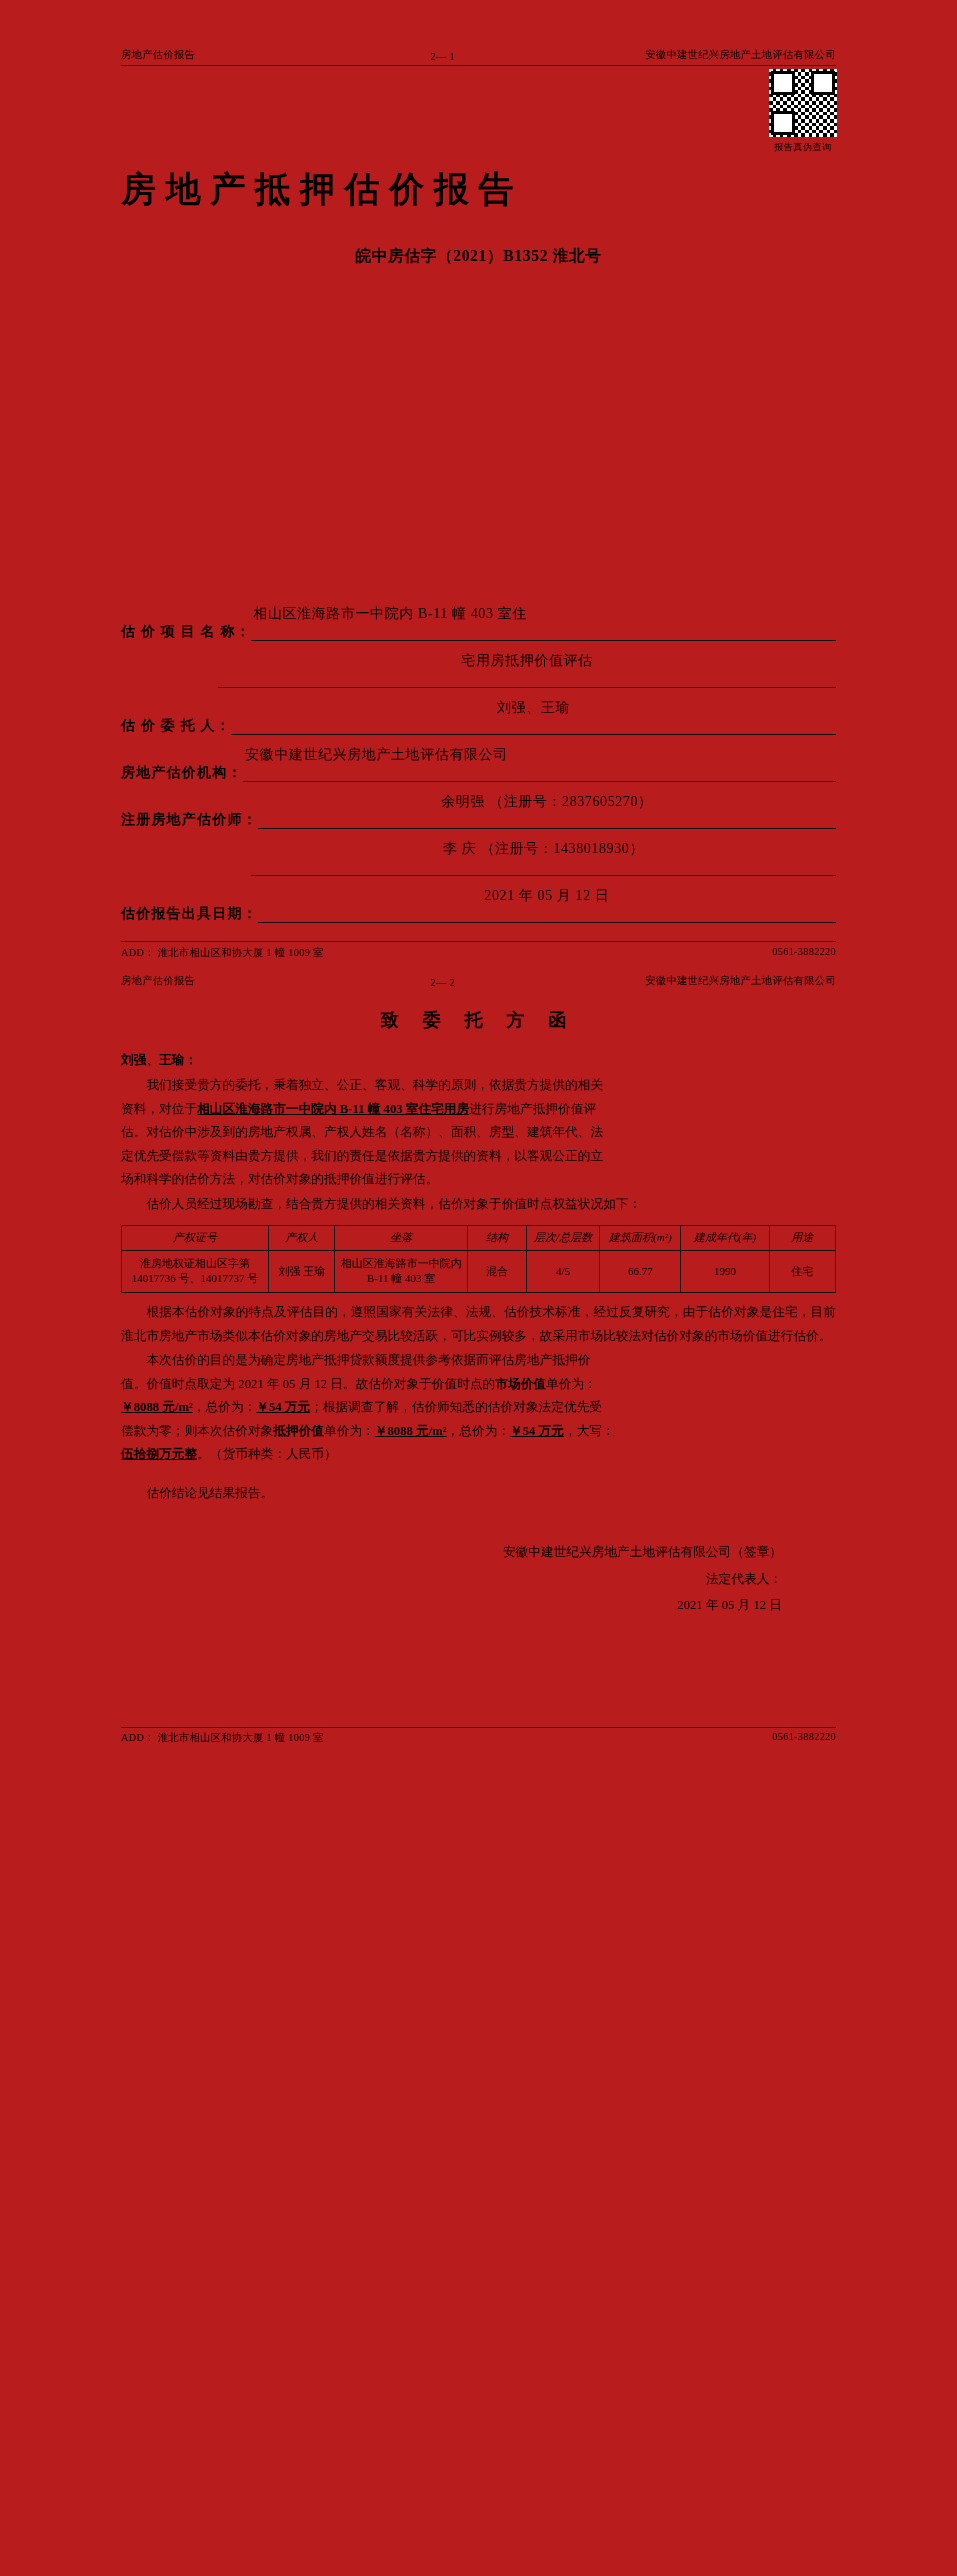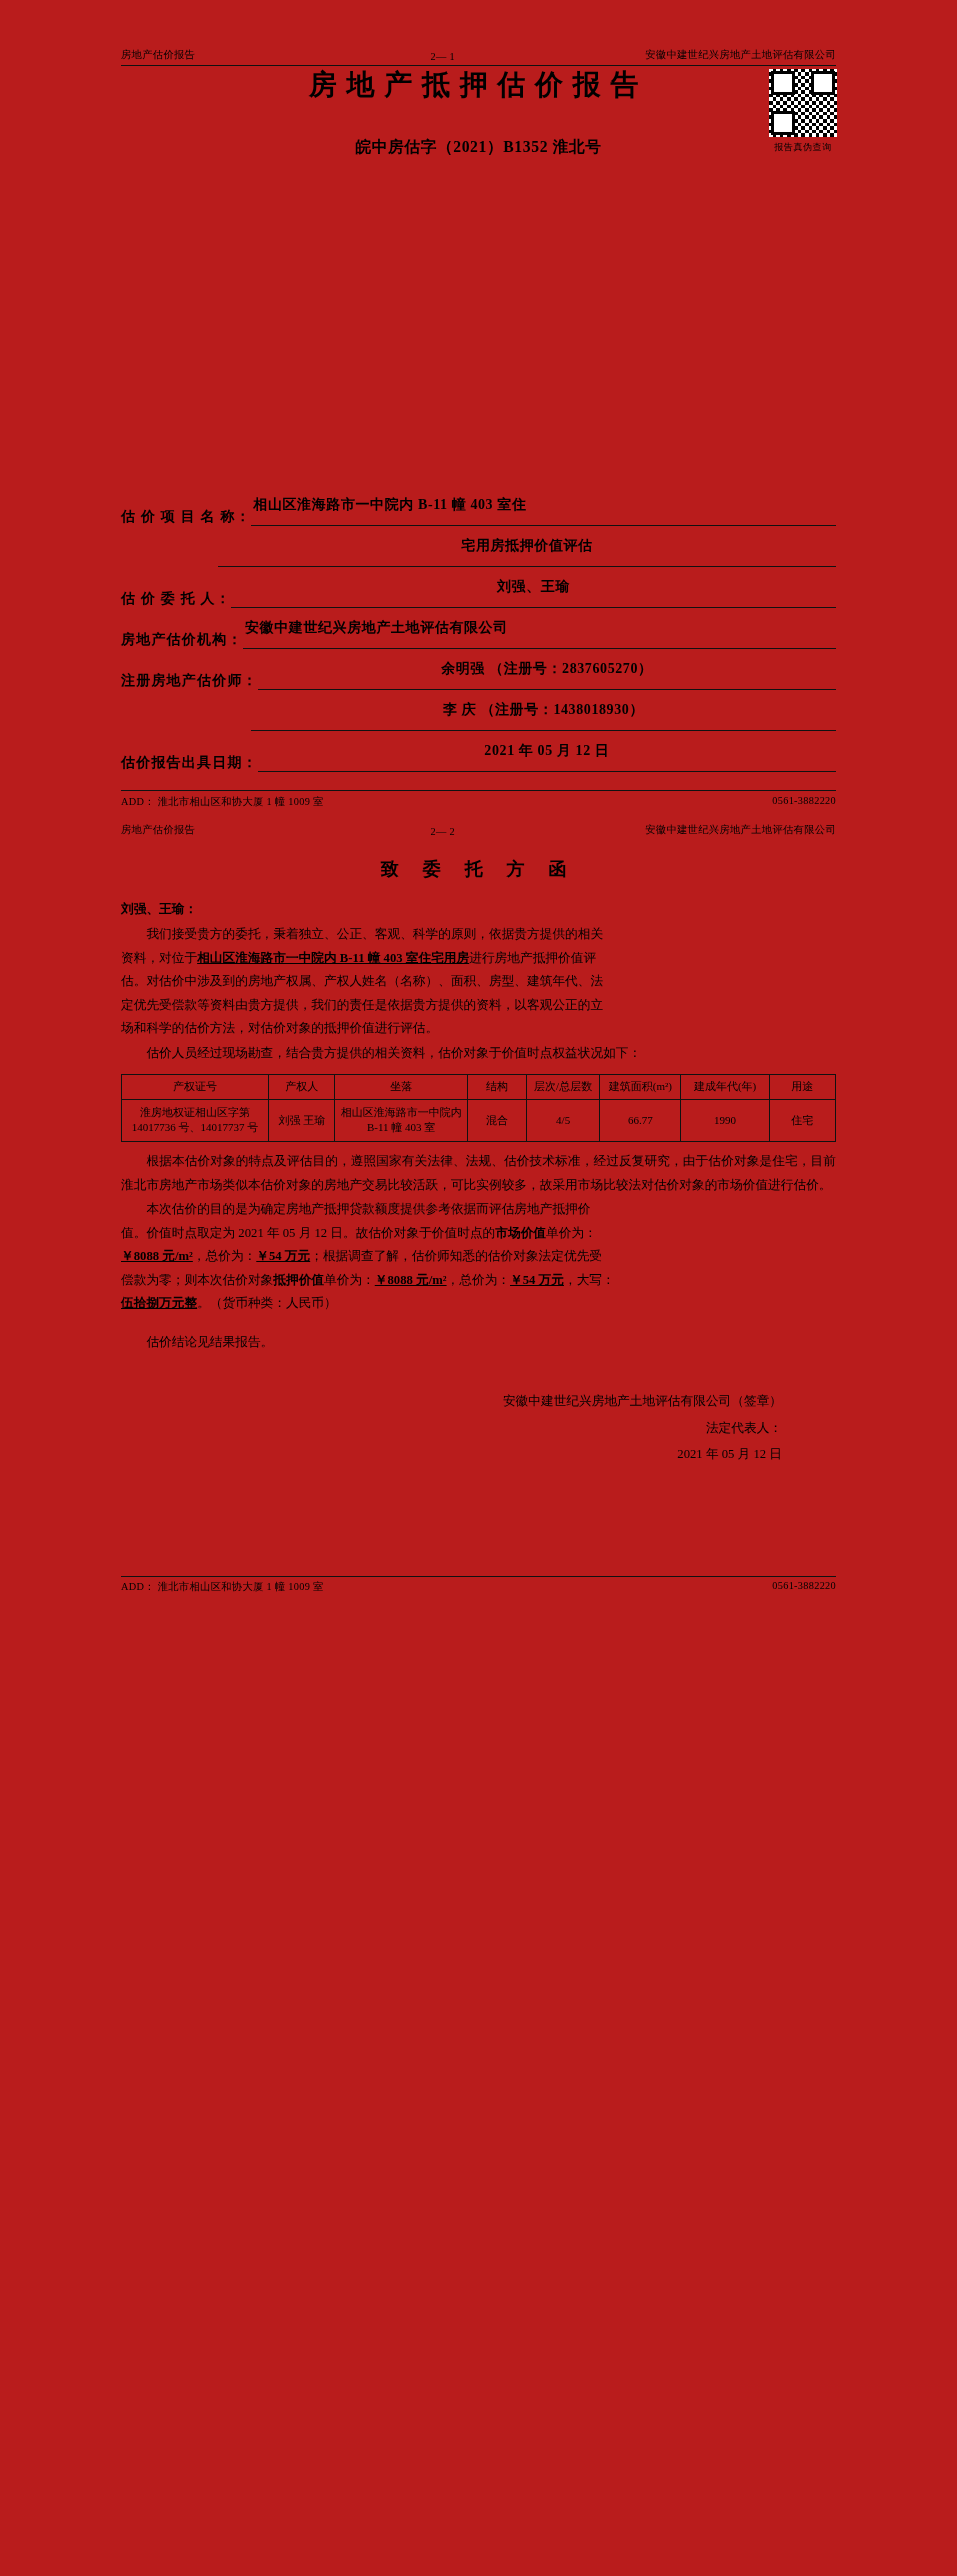--- a/index.html
+++ b/index.html
@@ -89,24 +89,24 @@
     box-shadow: inset 0 0 0 3.6px #fff;
   }
   .qr-caption {
     font-size: 9px;
     margin-top: 3.6px;
     letter-spacing: 0.6px;
     white-space: nowrap;
   }
 
   .doc-title {
-    text-align: center;
-    font-size: 28px;
+    font-size: 35px;
     font-weight: bold;
     letter-spacing: 9.7px;
+    margin-top: 100px;
     font-family: "Liberation Serif","DejaVu Serif",serif;
   }
   .doc-subtitle {
     text-align: center;
     font-size: 15.7px;
     font-weight: bold;
     margin-top: 33px;
     letter-spacing: 0.6px;
   }
 
@@ -121,22 +121,22 @@
   }
   .cf-label {
     font-weight: bold;
     white-space: nowrap;
     letter-spacing: 1.2px;
   }
   .cf-value {
     flex: 1;
     border-bottom: 0.9px solid #111;
     text-align: center;
-    font-weight: bold;
-    padding-bottom: 11px;
+    font-weight: normal;
+    padding-bottom: 17px;
     letter-spacing: 0.6px;
   }
   .cf-value.left { text-align: left; padding-left: 2.4px; }
   .cf-spacer { white-space: pre; }
 
   .cover-foot {
     margin-top: 18px;
   }
 
   
@@ -171,21 +171,21 @@
     margin: 8.4px 0 8.4px 0;
     font-size: 11px;
   }
   table.info th, table.info td {
     border: 0.7px solid #111;
     text-align: center;
     vertical-align: middle;
     padding: 4.2px 2.4px;
     line-height: 1.45;
   }
-  table.info th { font-weight: normal; }
+  table.info th { font-weight: normal; font-style: italic; }
 
   .sign-block {
     margin-top: 33px;
     font-size: 12.7px;
     text-align: right;
     padding-right: 54px;
     line-height: 2.1;
   }
   .sign-block div { display: block; }
 

